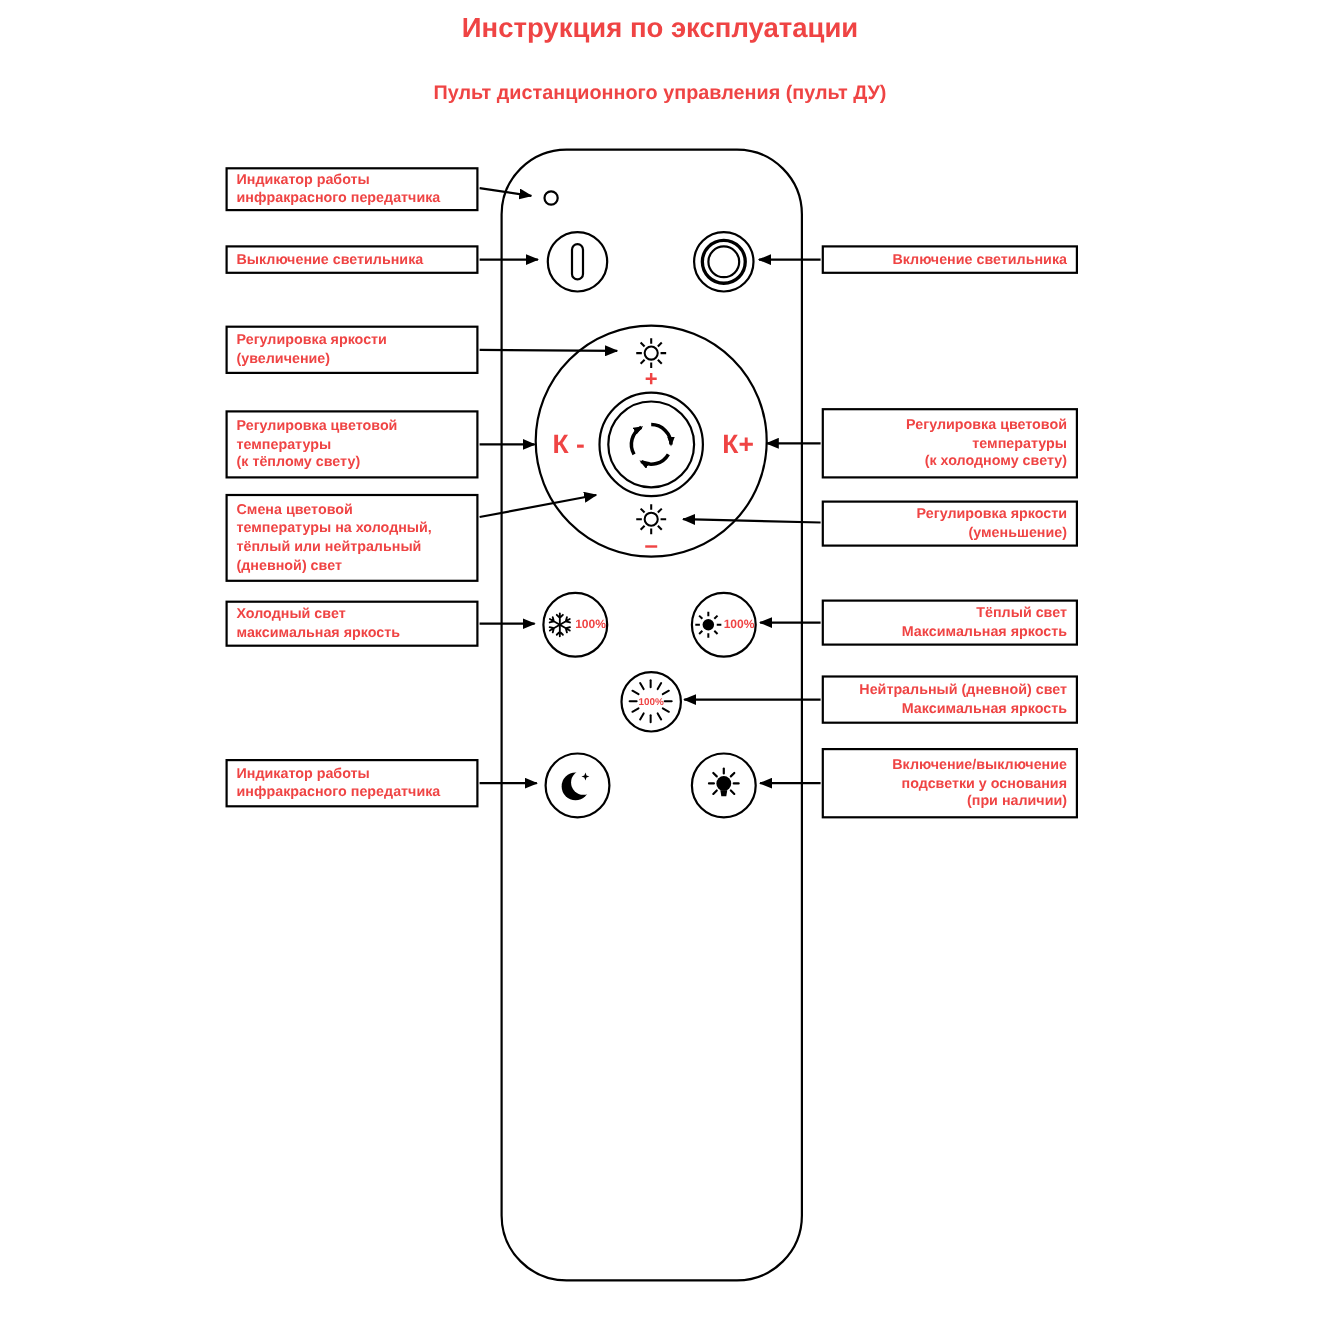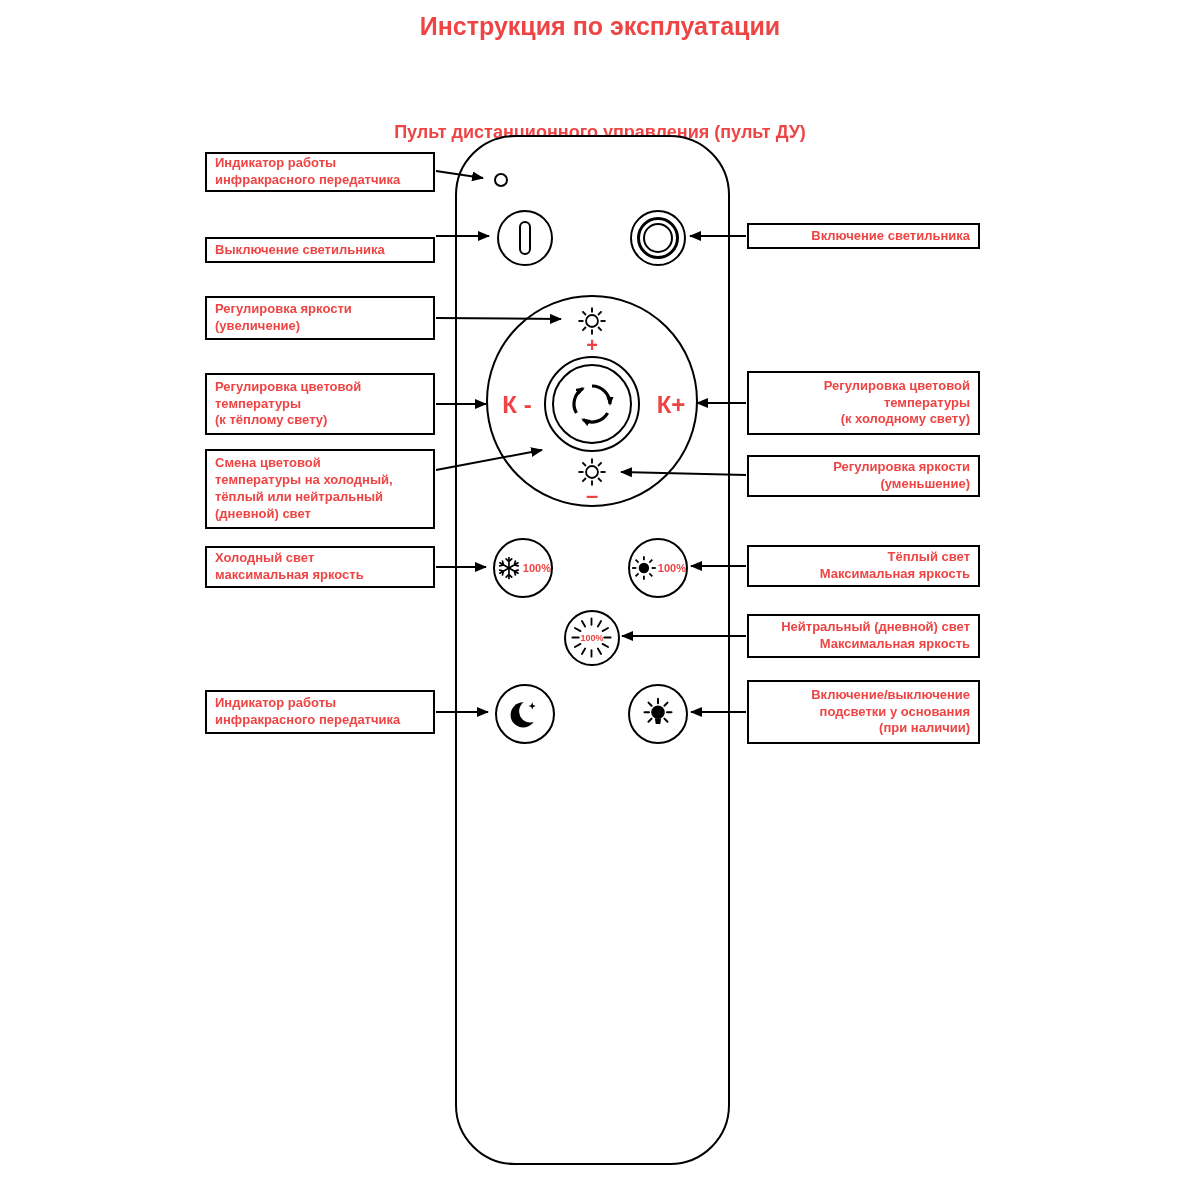--- a/index.html
+++ b/index.html
@@ -1,21 +1,21 @@
 <!DOCTYPE html>
 <html><head>
 <meta charset="utf-8">
 <style>
   html,body{margin:0;padding:0;background:#fff;}
   #page{position:relative;width:1200px;height:1200px;background:#fff;
         font-family:"Liberation Sans",sans-serif;color:#ef4444;overflow:hidden;margin:0 auto;}
   .title{position:absolute;left:0;top:12px;width:100%;text-align:center;
          font-size:25px;font-weight:bold;}
   .subtitle{position:absolute;left:0;top:74px;width:100%;text-align:center;
-            font-size:18px;font-weight:bold;margin-top:48px;}
+            font-size:18px;font-weight:bold;}
   .box{position:absolute;border:2px solid #000;background:#fff;box-sizing:border-box;
        display:flex;align-items:center;padding:3px 8px;
        font-size:13px;font-weight:bold;line-height:1.3;white-space:pre-line;}
   .box.l{left:205px;width:230px;justify-content:flex-start;text-align:left;}
   .box.r{left:747px;width:233px;justify-content:flex-end;text-align:right;padding-left:12px;}
   #remote{position:absolute;left:455px;top:135px;width:275px;height:1030px;
           border:2px solid #000;border-radius:60px;background:#fff;box-sizing:border-box;}
   .circ{position:absolute;border:2.5px solid #000;border-radius:50%;background:#fff;
         box-sizing:border-box;display:flex;flex-direction:row;align-items:center;justify-content:center;}
   .thin{border-width:2px;}
@@ -28,21 +28,21 @@
 </head>
 <body>
 
 <div id="page">
 
   <div class="title">Инструкция по эксплуатации</div>
   <div class="subtitle">Пульт дистанционного управления (пульт ДУ)</div>
 
   <div class="box l" style="top:152px;height:40px;">Индикатор работы
 инфракрасного передатчика</div>
-  <div class="box l" style="top:223px;height:26px;margin-top:14px;">Выключение светильника</div>
+  <div class="box l" style="top:223px;height:26px;">Выключение светильника</div>
   <div class="box l" style="top:296px;height:44px;">Регулировка яркости
 (увеличение)</div>
   <div class="box l" style="top:373px;height:62px;">Регулировка цветовой
 температуры
 (к тёплому свету)</div>
   <div class="box l" style="top:449px;height:80px;">Смена цветовой
 температуры на холодный,
 тёплый или нейтральный
 (дневной) свет</div>
   <div class="box l" style="top:546px;height:42px;">Холодный свет

